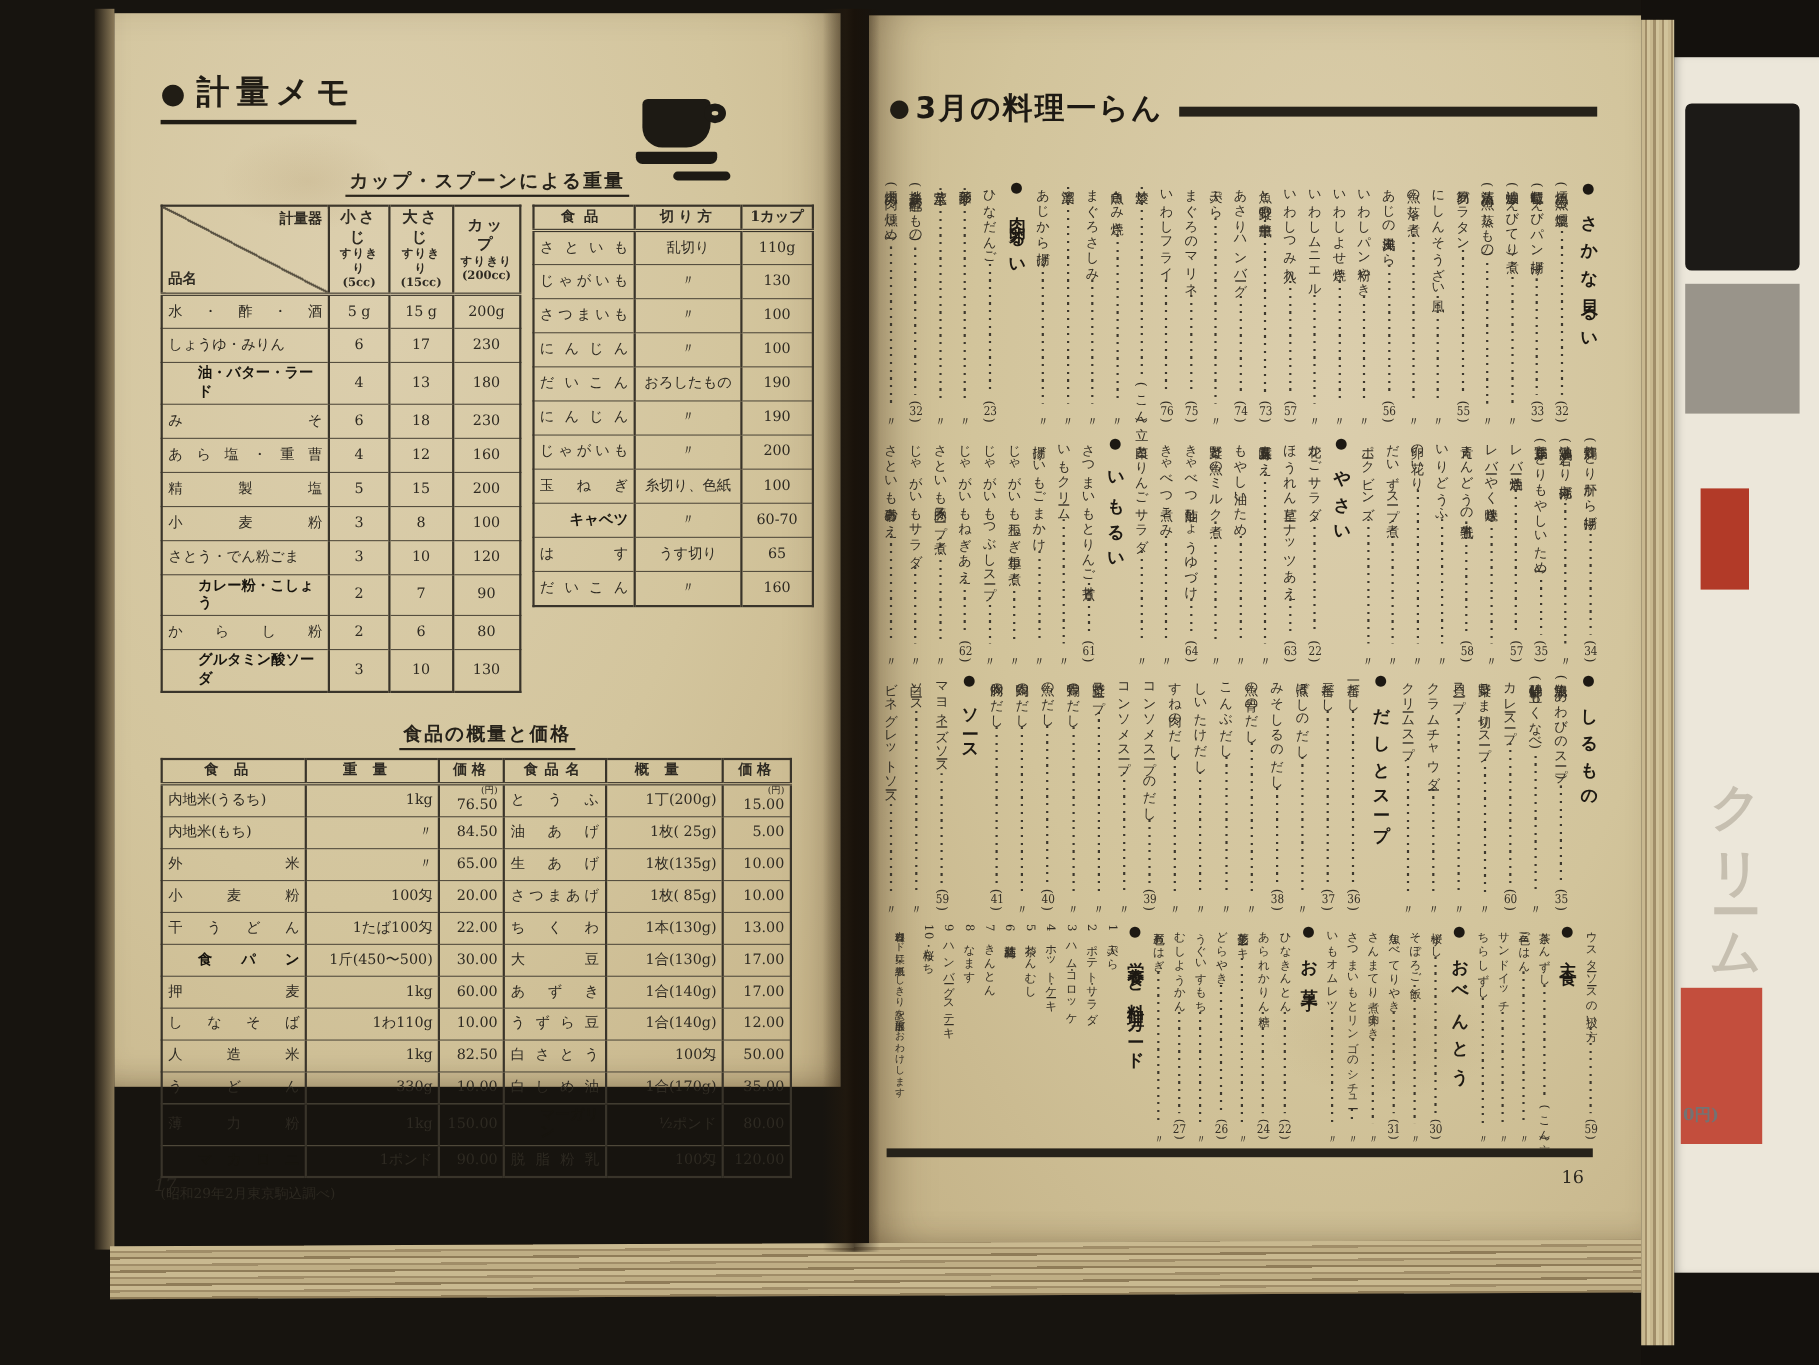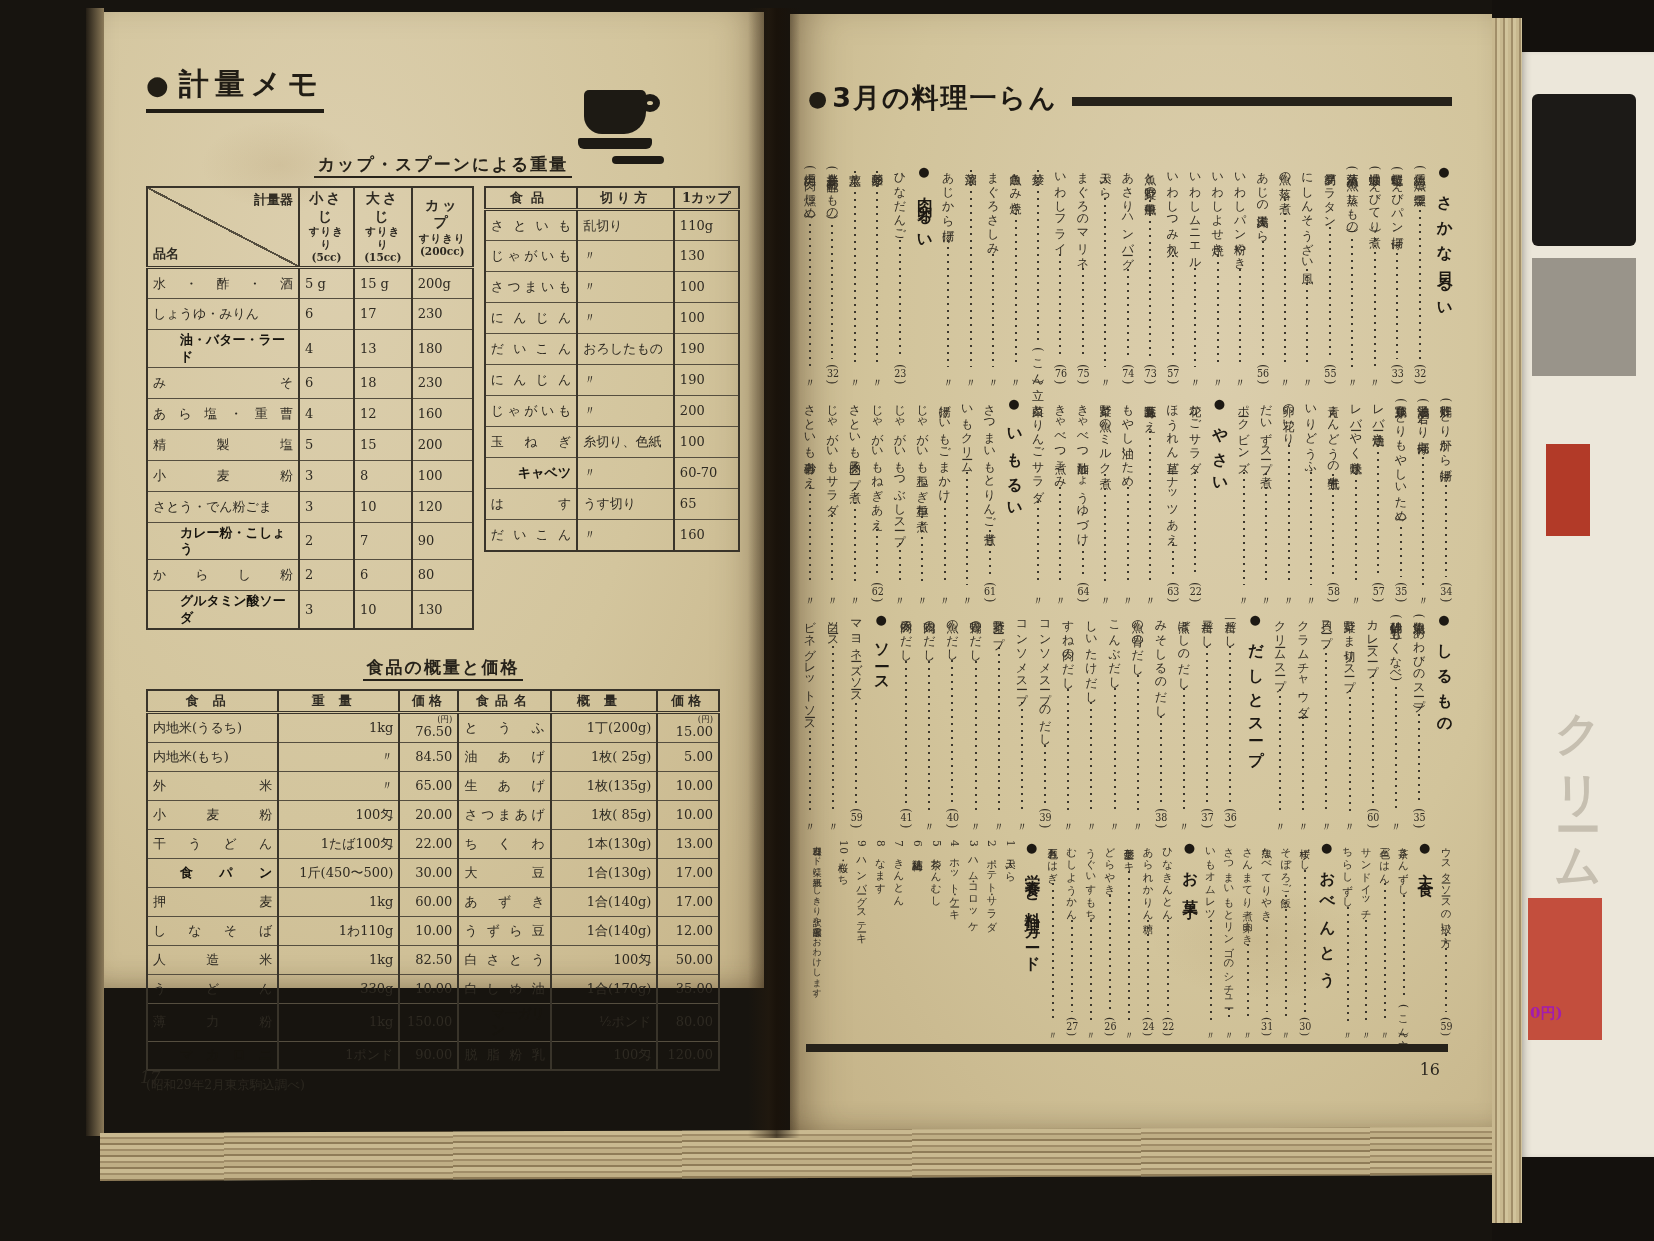--- a/index.html
+++ b/index.html
@@ -39,21 +39,21 @@
   .sub-title{font-size:17px;font-weight:bold;color:#26221a;text-align:center;margin:0 0 10px 0;}
   .sub-title span{border-bottom:2.5px solid #26221a;padding:0 4px 2px;letter-spacing:2px;}
   .sub1{margin-top:40px;}
   .t1wrap{display:flex;gap:10px;align-items:flex-start;margin-top:6px;}
 
   table{border-collapse:collapse;background:transparent;}
   .tb{border:2.5px solid #39342a;font-size:13px;color:#2e2a22;}
   .tb th,.tb td{border:1px solid #554e3f;padding:2px 5px;line-height:1.25;}
   .tb thead th{border-bottom:3px double #39342a;font-weight:bold;}
   .tb .vline{border-left:2px solid #39342a;}
-  .tb td.val{white-space:nowrap;}
+  .tb td.val{text-align:center;white-space:nowrap;}
   .tb td.rval{text-align:right;white-space:nowrap;}
   .tb td.jname{text-align:justify;text-align-last:justify;}
   .tb td.bold,.tb td.bold *{font-weight:bold;color:#17140e;padding-left:32px;}
   .t1l{width:330px;}
   .t1l td{height:31px;}
   .t1r{width:258px;}
   .t1r td{height:31px;}
   th.diag{position:relative;width:152px;height:74px;padding:0;
     background:linear-gradient(to top right,transparent calc(50% - 1px),#554e3f calc(50% - 1px),#554e3f calc(50% + 1px),transparent calc(50% + 1px));}
   th.diag .d-top{position:absolute;right:5px;top:4px;font-size:13px;}
@@ -103,21 +103,21 @@
   .edges-v{position:absolute;left:0;top:18px;width:30px;height:1205px;
     background:repeating-linear-gradient(to right,#c8b88f 0 3px,#a18e69 3px 5px,#d1c39b 5px 8px);}
   .mag{position:absolute;left:30px;top:52px;width:132px;height:1105px;background:#ece7da;
     box-shadow:inset 6px 0 10px -6px rgba(0,0,0,.4);}
   .mag-black{position:absolute;left:10px;top:42px;width:104px;height:152px;background:#1c1a17;border-radius:6px;}
   .mag-grey{position:absolute;left:10px;top:206px;width:104px;height:118px;background:#99948a;}
   .mag-red1{position:absolute;left:24px;top:392px;width:44px;height:92px;background:#b23a28;}
   .mag-vtext{position:absolute;left:26px;top:628px;writing-mode:vertical-rl;font-size:46px;
     font-weight:bold;color:#c6bfb0;letter-spacing:10px;font-family:"DejaVu Sans","Liberation Sans",sans-serif;}
   .mag-red2{position:absolute;left:6px;top:846px;width:74px;height:142px;background:#bf4130;opacity:.92;}
-  .mag-price{position:absolute;left:8px;top:952px;font-size:15px;color:#a21caf;font-weight:bold;}
+  .mag-price{position:absolute;left:8px;top:952px;font-size:15px;color:#737373;font-weight:bold;}
 </style>
 </head>
 <body>
 
 <div class="scene">
 
   <div class="spine-edge"></div>
 
   <div class="page page-left">
     <div class="lp-inner">

